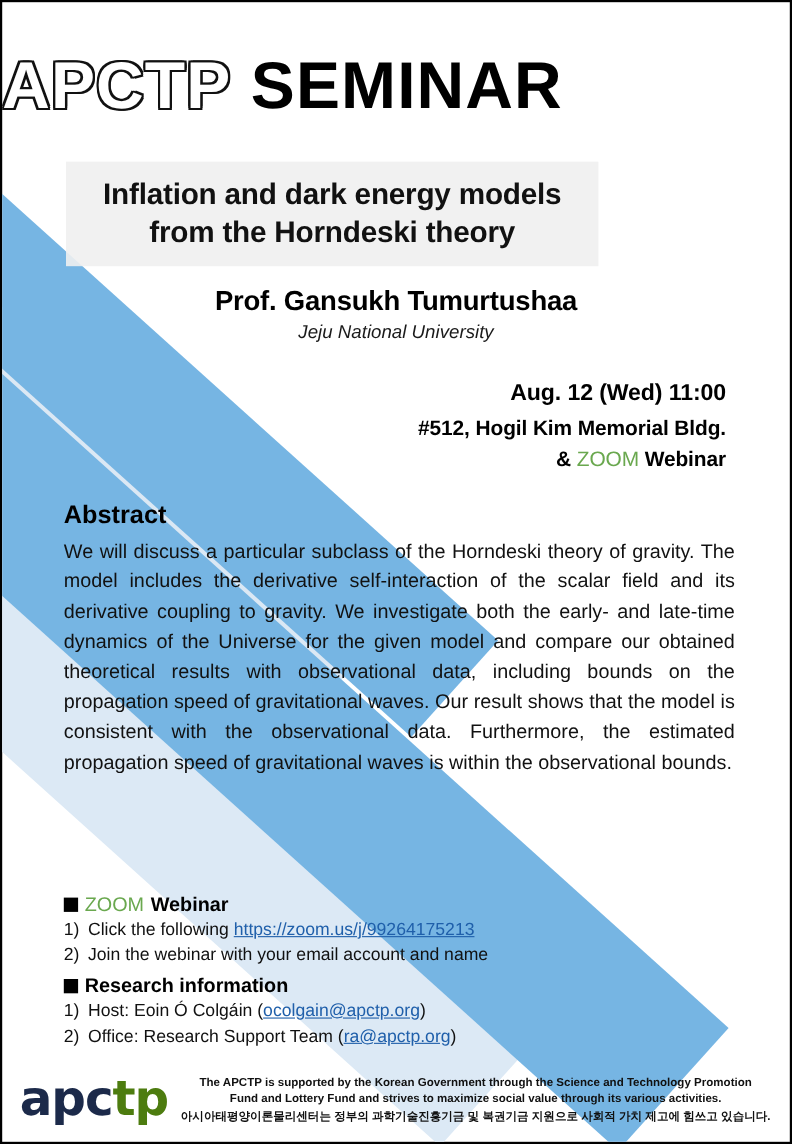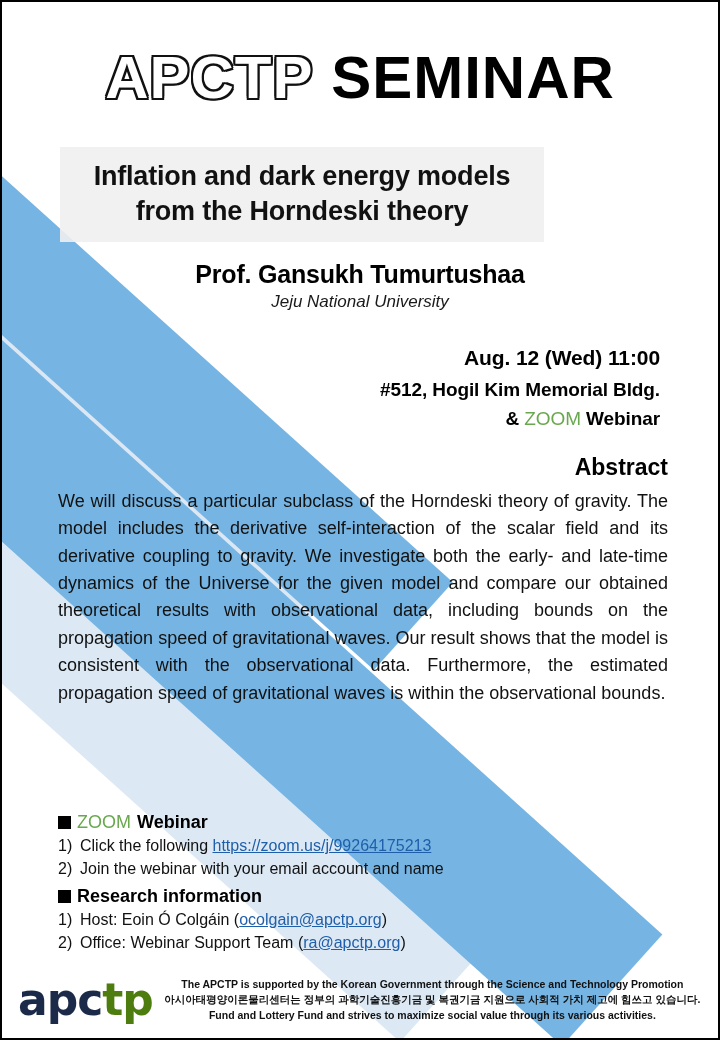--- a/index.html
+++ b/index.html
@@ -75,21 +75,20 @@
     width: 100%;
     height: 100%;
   }
 
   
   .headline {
     position: absolute;
     top: 44px;
     left: 0;
     width: 100%;
-    text-align: center;
     font-size: 60px;
     font-weight: bold;
     letter-spacing: 1px;
     line-height: 1.05;
     white-space: nowrap;
   }
   .headline .hl-outline {
     color: #ffffff;
     -webkit-text-stroke: 2.2px #111111;
     paint-order: stroke fill;
@@ -171,21 +170,20 @@
     position: absolute;
     top: 452px;
     left: 56px;
     width: 610px;
   }
   .abstract-heading {
     font-size: 23px;
     font-weight: bold;
     color: #000000;
     margin-bottom: 7px;
-    text-align: right;
   }
   .abstract-body {
     font-size: 18px;
     line-height: 1.52;
     color: #111111;
     text-align: justify;
     text-justify: inter-word;
   }
 
   
@@ -309,26 +307,26 @@
       <div class="section-row"><span class="num">1)</span><span>Click the following </span><a class="link" href="#">https://zoom.us/j/99264175213</a></div>
       <div class="section-row"><span class="num">2)</span><span>Join the webinar with your email account and name</span></div>
     </div>
 
     <div class="section section-contact">
       <div class="section-title">
         <span class="sq-bullet"></span>
           <span>Research information</span>
       </div>
       <div class="section-row"><span class="num">1)</span><span>Host: Eoin Ó Colgáin (</span><a class="link" href="#">ocolgain@apctp.org</a><span>)</span></div>
-      <div class="section-row"><span class="num">2)</span><span>Office: Webinar Support Team (</span><a class="link" href="#">ra@apctp.org</a><span>)</span></div>
+      <div class="section-row"><span class="num">2)</span><span>Office: Research Support Team (</span><a class="link" href="#">ra@apctp.org</a><span>)</span></div>
     </div>
 
     <div class="footer">
       <div class="footer-logo"><span class="logo-dark">apc</span><span class="logo-light">tp</span></div>
       <div class="footer-text">
         <span class="fl">The APCTP is supported by the Korean Government through the Science and Technology Promotion</span>
+        <span class="fl">Fund and Lottery Fund and strives to maximize social value through its various activities.</span>
         <span class="fl">아시아태평양이론물리센터는 정부의 과학기술진흥기금 및 복권기금 지원으로 사회적 가치 제고에 힘쓰고 있습니다.</span>
-        <span class="fl">Fund and Lottery Fund and strives to maximize social value through its various activities.</span>
       </div>
     </div>
 
   </div>
 </div>
 
 </body></html>

